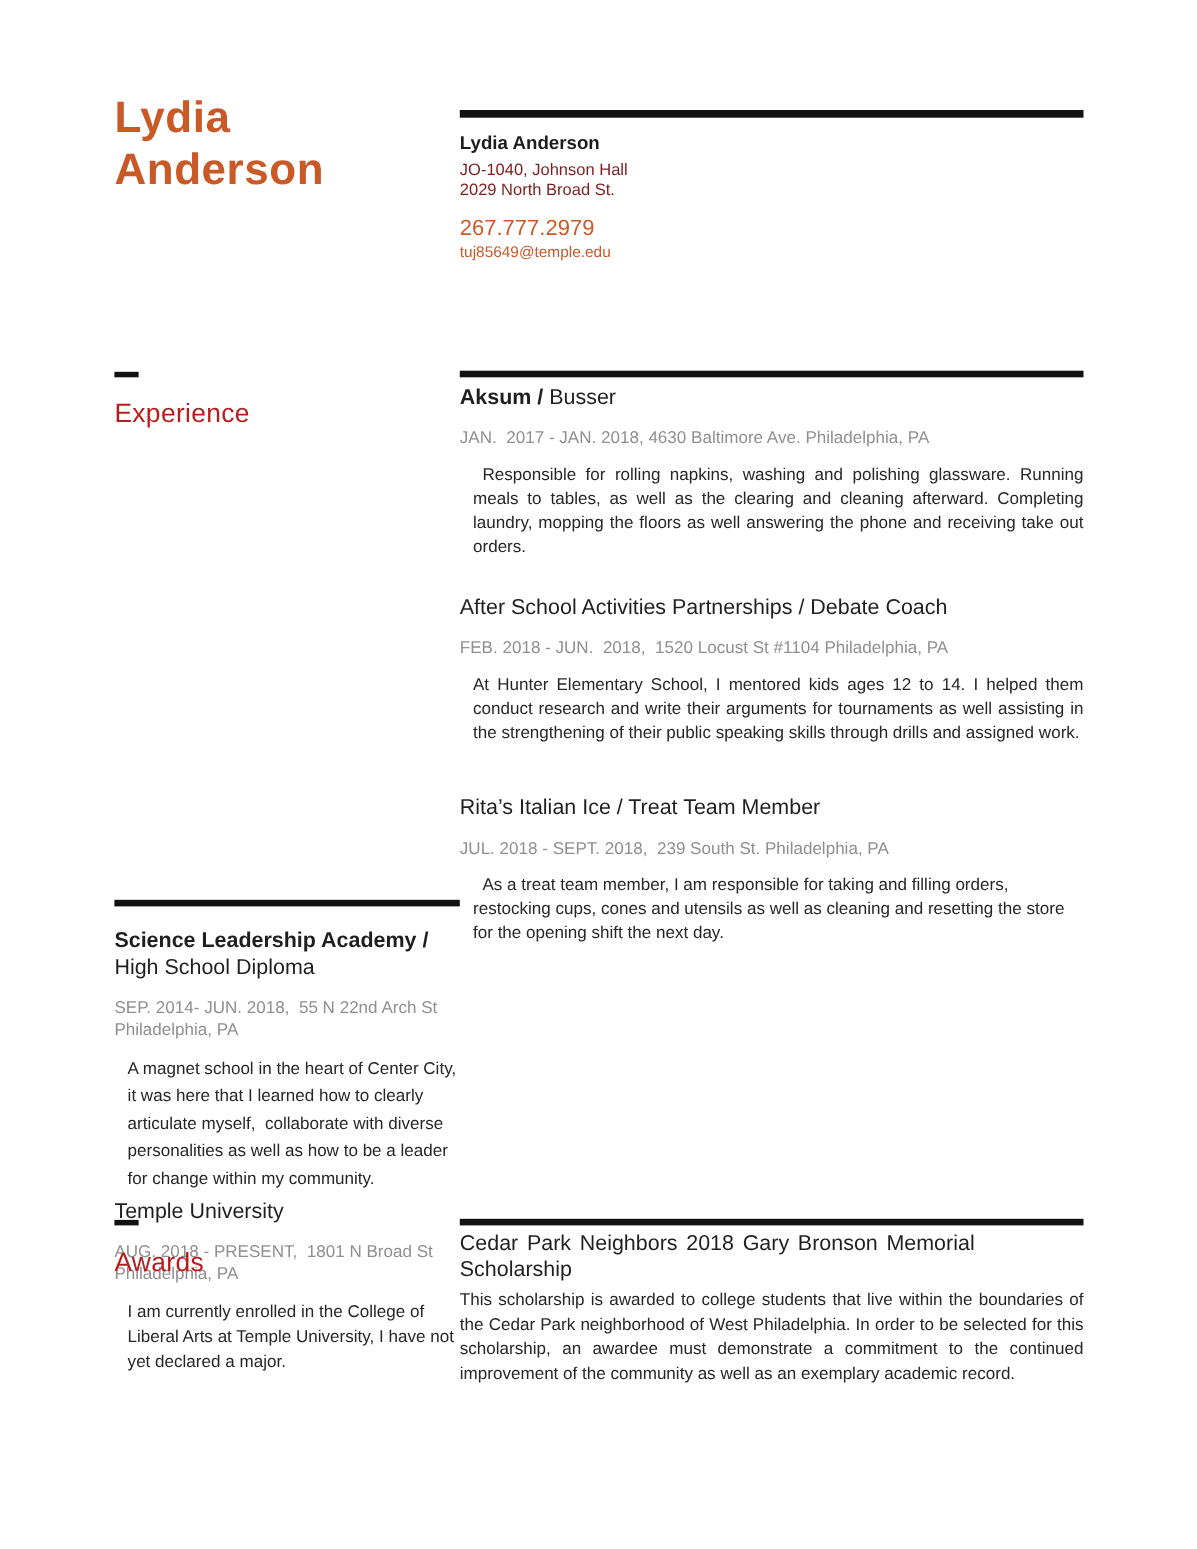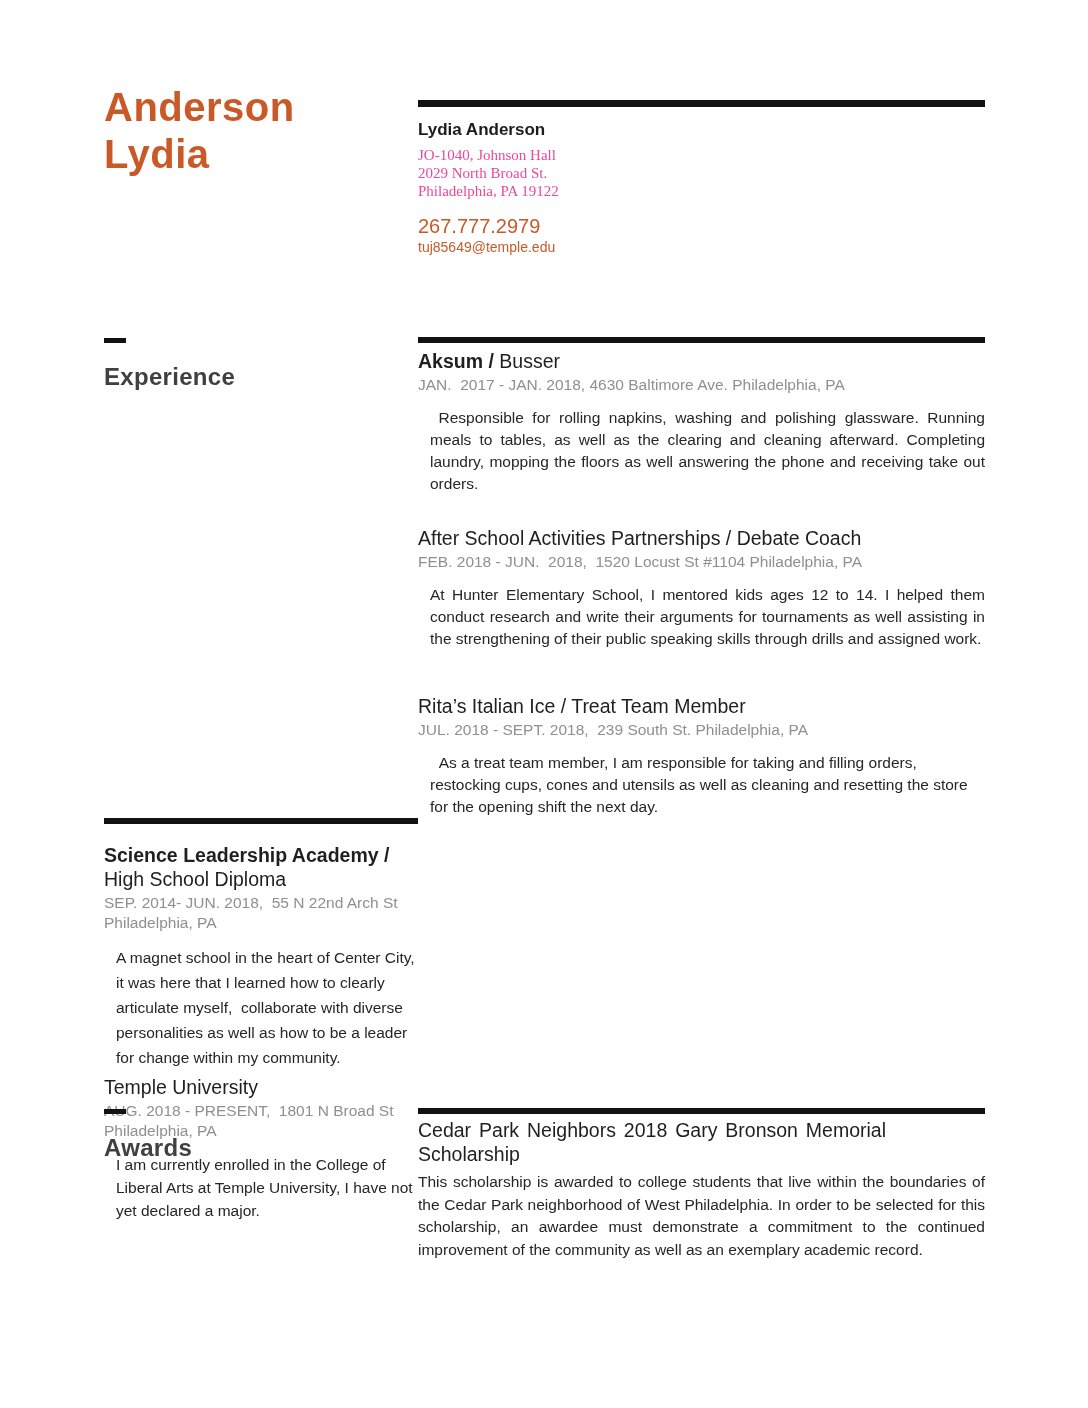--- a/index.html
+++ b/index.html
@@ -14,76 +14,75 @@
   .big-name {
     position: absolute; left: 104px; top: 84px;
     font-size: 40px; font-weight: 700; line-height: 47px;
     color: #C95A28; letter-spacing: 0.5px;
   }
   .big-name span { display: block; }
 
   .contact-block { position: absolute; left: 418px; top: 100px; width: 567px; }
   .rule { height: 7px; background: #121212; }
   .contact-name { margin-top: 13px; font-size: 17px; font-weight: 700; line-height: 19px; color: #1c1c1c; }
-  .addr { font-size: 15px; line-height: 18px; color: #ec4899; font-family: Liberation Serif, serif; }
+  .addr { font-size: 15px; line-height: 18px; color: #7f1d1d; }
   .addr.first { margin-top: 7px; }
   .phone { margin-top: 16px; font-size: 20px; line-height: 21px; color: #C95A28; }
   .email { font-size: 14px; line-height: 21px; color: #C95A28; }
 
   .section { position: absolute; left: 104px; width: 881px; display: grid; grid-template-columns: 314px 567px; }
   .sec-exp { top: 337px; }
   .sec-edu { top: 818px; }
   .sec-awd { top: 1108px; }
 
   .sec-left { }
   .dash { width: 22px; height: 5px; background: #121212; margin-top: 1px; }
   .sec-heading {
-    margin-top: 20px; font-size: 24px; font-weight: 700;
-    color: #404040; letter-spacing: 0.3px;
+    margin-top: 20px; font-size: 24px; font-weight: 400;
+    color: #b91c1c; letter-spacing: 0.3px;
   }
 
   .sec-right { }
   .sec-rule { height: 6px; background: #121212; }
 
   .item-title { font-size: 19.5px; line-height: 24px; color: #1f1f1f; font-weight: 400; white-space: pre-wrap; }
   .item-title strong { font-weight: 700; }
   .item-date { font-size: 15.5px; line-height: 20px; color: #8F8F8F; white-space: pre-wrap; }
   .item-para { font-size: 15.5px; line-height: 22px; color: #262626; white-space: pre-wrap; }
   .justify { text-align: justify; }
   .lh-lg { line-height: 25px; }
   .lh-md { line-height: 23px; }
   .lh-awd { line-height: 22.5px; }
 
   .mt-title-1 { margin-top: 6px; }
-  .mt-date { margin-top: 2px; }
+  .mt-date { margin-top: 16px; }
   .mt-para { margin-top: 12px; margin-left: 12px; }
   .mt-item-2 { margin-top: 31px; }
   .mt-item-3 { margin-top: 44px; }
   .mt-edu-title { margin-top: 19px; }
   .mt-edu-item2 { margin-top: 5px; }
   .mt-awd-title { margin-top: 4px; }
   .mt-awd-para { margin-top: 5px; }
   .award-title { word-spacing: 2.5px; }
 </style>
 </head>
 <body>
 
 <div>
 
   <h1 class="big-name">
+    <span>Lydia</span>
     <span>Anderson</span>
-    <span>Lydia</span>
   </h1>
 
   <div class="contact-block">
     <div class="rule"></div>
     <div class="contact-name">Lydia Anderson</div>
     <div class="addr first">JO-1040, Johnson Hall</div>
     <div class="addr">2029 North Broad St.</div>
-    <div class="addr">Philadelphia, PA 19122</div>
     <div class="phone">267.777.2979</div>
     <div class="email">tuj85649@temple.edu</div>
   </div>
 
   <section class="section sec-exp">
     <div class="sec-left">
       <div class="dash"></div>
       <div class="sec-heading">Experience</div>
     </div>
     <div class="sec-right">

